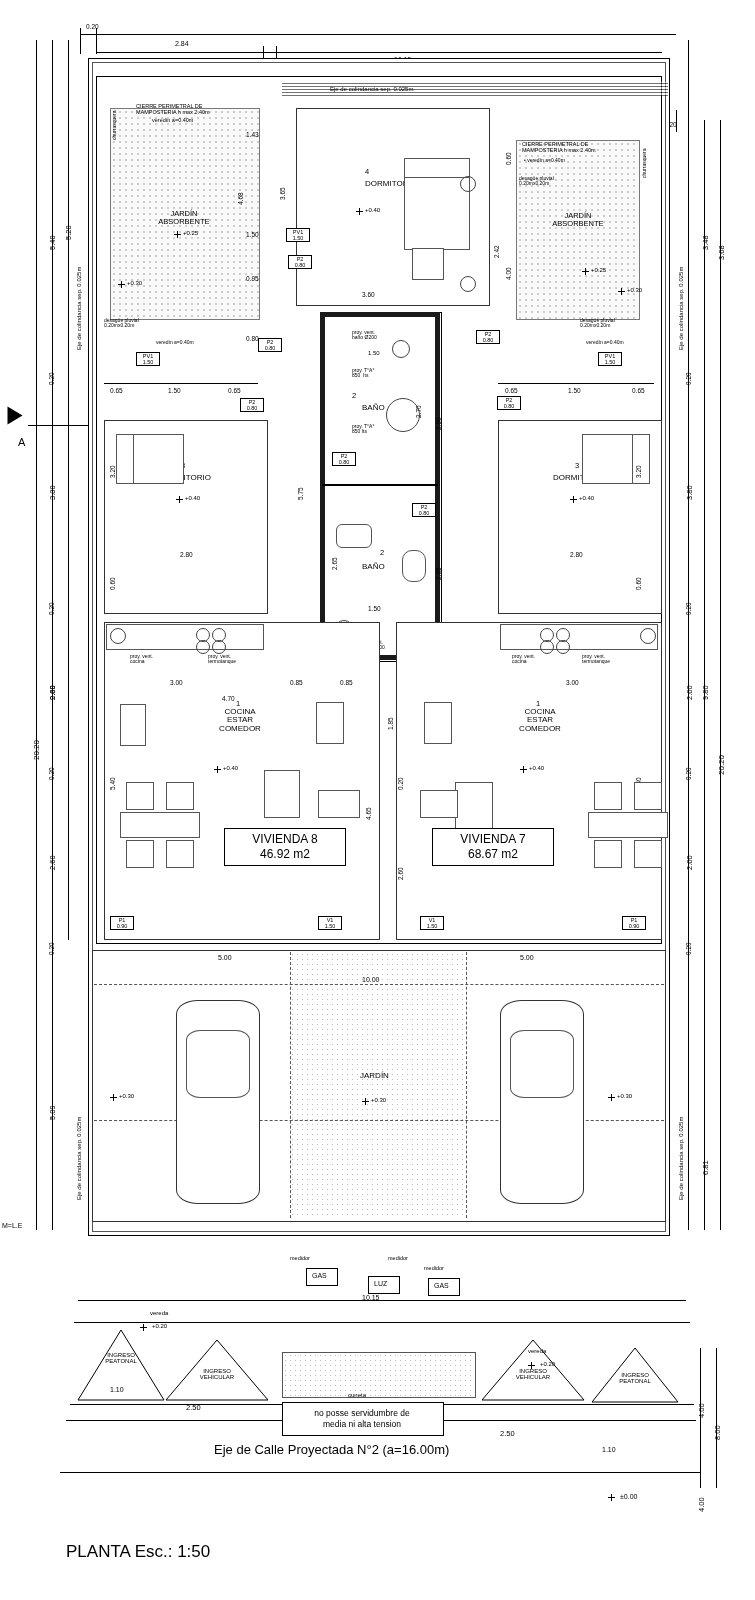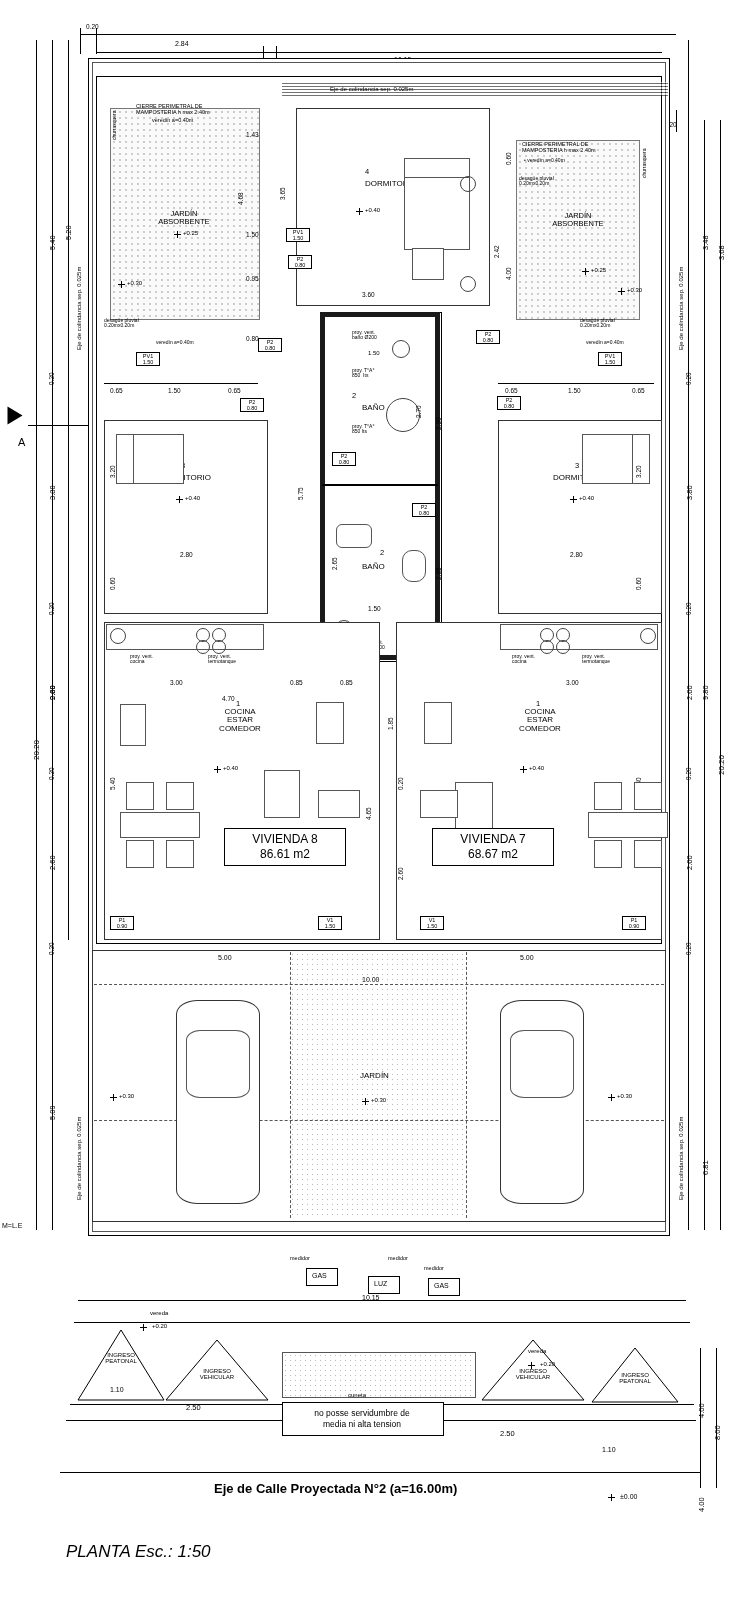--- a/index.html
+++ b/index.html
@@ -17,21 +17,21 @@
      radial-gradient(#b9b9b9 0.6px,transparent 0.7px) 0 0/5px 5px;}
   .grassy{position:absolute;background:
      radial-gradient(#c9c9c9 0.7px,transparent 0.8px) 0 0/6px 6px,#fafafa;}
   .wall{position:absolute;background:#1a1a1a;}
   .wallhatch{position:absolute;background:
      repeating-linear-gradient(0deg,#000 0 1px,#fff 1px 3px);}
   .tag{position:absolute;border:1px solid #000;background:#fff;font-size:5.5px;text-align:center;line-height:1.1;padding:0 1px;}
   .circ{position:absolute;border:1px solid #444;border-radius:50%;}
   .arrowhead{position:absolute;width:0;height:0;border-top:7px solid transparent;border-bottom:7px solid transparent;border-left:14px solid #000;}
   .arrowtri{position:absolute;width:0;height:0;border-left:9px solid transparent;border-right:9px solid transparent;border-bottom:15px solid #000;}
-  .bigtitle{position:absolute;font-size:17px;font-style:italic;}
+  .bigtitle{position:absolute;font-size:17px;}
   .street{position:absolute;font-size:13px;}
   .vivbox{position:absolute;border:1px solid #000;background:#fff;text-align:center;font-size:12px;line-height:1.25;padding:3px 6px;}
   .dash{position:absolute;border-top:1px dashed #555;height:0;}
   .dashv{position:absolute;border-left:1px dashed #555;width:0;}
   .car{position:absolute;border:1px solid #333;border-radius:22px/14px;background:#fff;}
   .carin{position:absolute;border:1px solid #555;border-radius:14px/10px;background:#fff;}
   .furn{position:absolute;border:1px solid #555;background:#fff;}
   .levdot{position:absolute;width:7px;height:7px;}
   .levdot:before{content:"";position:absolute;left:0;top:3px;width:7px;height:1px;background:#000;}
   .levdot:after{content:"";position:absolute;left:3px;top:0;width:1px;height:7px;background:#000;}
@@ -316,21 +316,21 @@
   <div class="furn" style="left:264px;top:770px;width:34px;height:46px;"></div>
   <div class="furn" style="left:318px;top:790px;width:40px;height:26px;"></div>
   <div class="furn" style="left:126px;top:782px;width:26px;height:26px;"></div>
   <div class="furn" style="left:166px;top:782px;width:26px;height:26px;"></div>
   <div class="furn" style="left:126px;top:840px;width:26px;height:26px;"></div>
   <div class="furn" style="left:166px;top:840px;width:26px;height:26px;"></div>
   <div class="furn" style="left:120px;top:812px;width:78px;height:24px;"></div>
 
   <div class="vivbox" style="left:224px;top:828px;width:108px;">
     <div>VIVIENDA 8</div>
-    <div>86.61 m2</div>
+    <div>46.92 m2</div>
   </div>
 
   <div class="room" style="left:396px;top:622px;width:264px;height:316px;"></div>
   <div class="txt c" style="left:490px;top:708px;width:100px;font-size:8px;">COCINA
 ESTAR
 COMEDOR</div>
   <div class="txt" style="left:536px;top:700px;font-size:7.5px;">1</div>
   <div class="levdot" style="left:520px;top:766px;"></div>
   <div class="txt" style="left:529px;top:765px;font-size:6px;">+0.40</div>
 
@@ -476,21 +476,21 @@
   <div class="txt" style="left:186px;top:1404px;font-size:7.5px;">2.50</div>
   <div class="txt" style="left:500px;top:1430px;font-size:7.5px;">2.50</div>
   <div class="txt" style="left:602px;top:1446px;font-size:7px;">1.10</div>
 
   <div class="ln v" style="left:700px;top:1348px;height:140px;"></div>
   <div class="ln v" style="left:716px;top:1348px;height:140px;"></div>
   <div class="txt rot" style="left:698px;top:1418px;font-size:7.5px;">4.00</div>
   <div class="txt rot" style="left:714px;top:1440px;font-size:7.5px;">8.00</div>
   <div class="txt rot" style="left:698px;top:1512px;font-size:7.5px;">4.00</div>
 
-  <div class="street" style="left:214px;top:1481px;font-weight:bold;">Eje de Calle Proyectada N°2 (a=16.00m)</div>
+  <div class="street" style="left:214px;top:1442px;">Eje de Calle Proyectada N°2 (a=16.00m)</div>
   <div class="ln h" style="left:60px;top:1472px;width:640px;"></div>
 
   <div class="levdot" style="left:608px;top:1494px;"></div>
   <div class="txt" style="left:620px;top:1493px;font-size:7px;">±0.00</div>
 
   <div class="bigtitle" style="left:66px;top:1542px;">PLANTA Esc.: 1:50</div>
 
 </div>
 
 </body></html>

